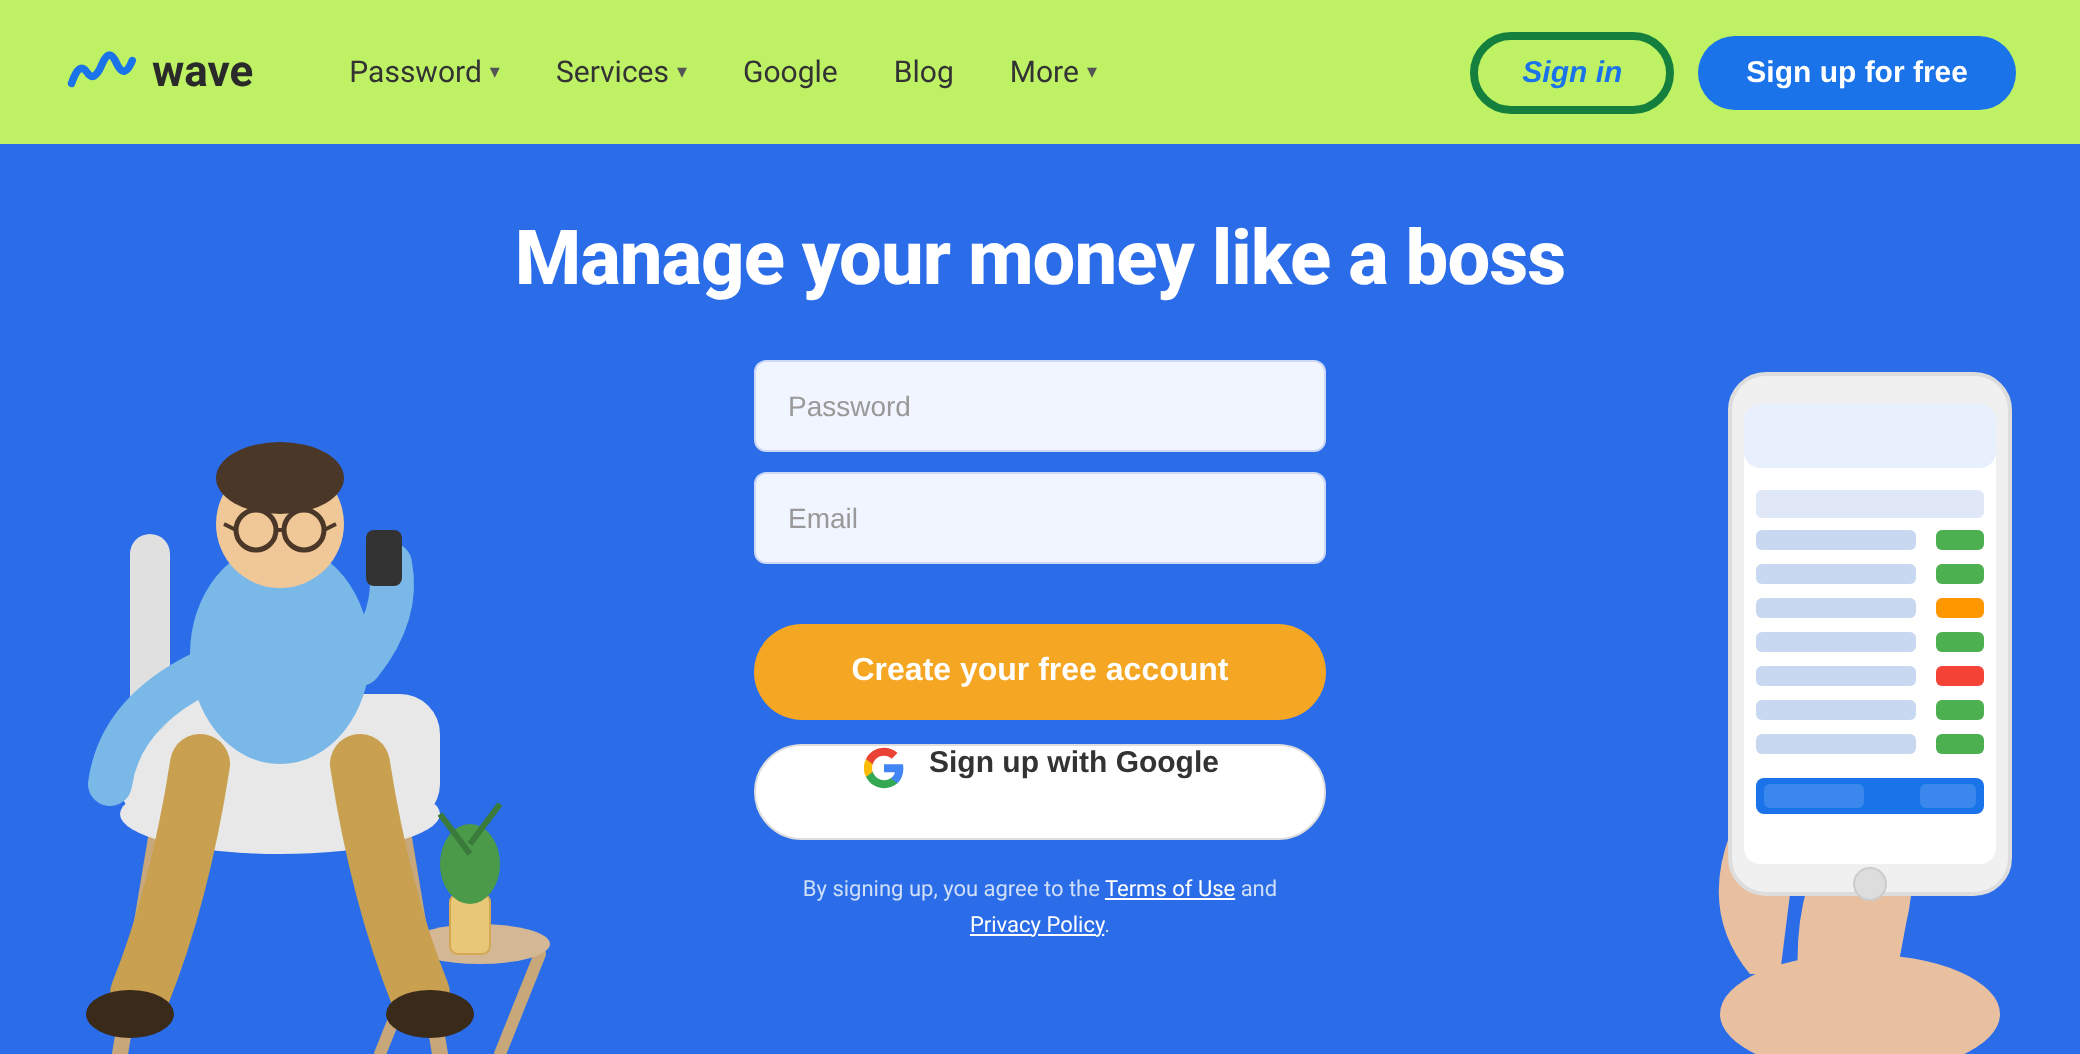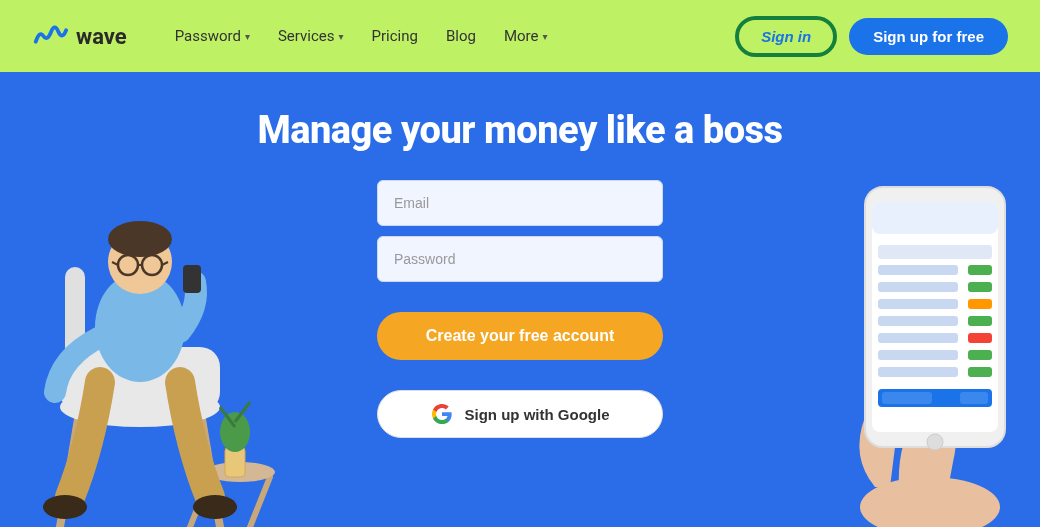--- a/index.html
+++ b/index.html
@@ -141,24 +141,23 @@
       width: 286px;
       height: 48px;
       background: #fff;
       color: #333;
       border: 1.5px solid #ddd;
       border-radius: 28px;
       font-size: 15px;
       font-weight: 600;
       cursor: pointer;
       display: flex;
-      align-items: center;
       justify-content: center;
       gap: 12px;
-      margin-top: 20px;
+      margin-top: 2px;
     }
     .google-icon {
       width: 22px;
       height: 22px;
       flex-shrink: 0;
     }
     .terms-text {
       font-size: 11px;
       color: #d0dff8;
       text-align: center;
@@ -201,21 +200,21 @@
   <div class="nav-links">
     <a class="nav-link">
       <span>Password</span>
       <span class="chevron">▾</span>
     </a>
     <a class="nav-link">
       <span>Services</span>
       <span class="chevron">▾</span>
     </a>
     <a class="nav-link">
-      <span>Pricing</span>
+      <span>Google</span>
     </a>
     <a class="nav-link">
       <span>Blog</span>
     </a>
     <a class="nav-link">
       <span>More</span>
       <span class="chevron">▾</span>
     </a>
   </div>
 
@@ -223,33 +222,40 @@
     <button class="btn-signin">Sign in</button>
     <button class="btn-signup">Sign up for free</button>
   </div>
 </nav>
 
 <section class="hero">
 
   <h1 class="hero-title">Manage your money like a boss</h1>
 
   <div class="form-area">
+    <input class="form-input" type="password" placeholder="Password" style="">
     <input class="form-input" type="email" placeholder="Email" style="">
-    <input class="form-input" type="password" placeholder="Password" style="">
     <button class="btn-create">Create your free account</button>
     <button class="btn-google">
 
       <svg class="google-icon" viewBox="0 0 24 24">
         <path d="M22.56 12.25c0-.78-.07-1.53-.2-2.25H12v4.26h5.92c-.26 1.37-1.04 2.53-2.21 3.31v2.77h3.57c2.08-1.92 3.28-4.74 3.28-8.09z" fill="#4285F4"></path>
         <path d="M12 23c2.97 0 5.46-.98 7.28-2.66l-3.57-2.77c-.98.66-2.23 1.06-3.71 1.06-2.86 0-5.29-1.93-6.16-4.53H2.18v2.84C3.99 20.53 7.7 23 12 23z" fill="#34A853"></path>
         <path d="M5.84 14.09c-.22-.66-.35-1.36-.35-2.09s.13-1.43.35-2.09V7.07H2.18C1.43 8.55 1 10.22 1 12s.43 3.45 1.18 4.93l2.85-2.22.81-.62z" fill="#FBBC05"></path>
         <path d="M12 5.38c1.62 0 3.06.56 4.21 1.64l3.15-3.15C17.45 2.09 14.97 1 12 1 7.7 1 3.99 3.47 2.18 7.07l3.66 2.84c.87-2.6 3.3-4.53 6.16-4.53z" fill="#EA4335"></path>
       </svg>
       <span>Sign up with Google</span>
     </button>
+    <p class="terms-text">
+      <span>By signing up, you agree to the</span>
+      <a><span>Terms of Use</span></a>
+      <span>and</span>
+      <br>
+      <a><span>Privacy Policy</span></a><span>.</span>
+    </p>
   </div>
 
   <svg class="illustration-left" viewBox="0 0 280 420" xmlns="http://www.w3.org/2000/svg">
 
     <line x1="80" y1="300" x2="60" y2="420" stroke="#c8a87a" stroke-width="8" stroke-linecap="round"></line>
     <line x1="200" y1="300" x2="220" y2="420" stroke="#c8a87a" stroke-width="8" stroke-linecap="round"></line>
 
     <line x1="210" y1="370" x2="190" y2="420" stroke="#c8a87a" stroke-width="6" stroke-linecap="round"></line>
     <line x1="270" y1="370" x2="250" y2="420" stroke="#c8a87a" stroke-width="6" stroke-linecap="round"></line>
 

